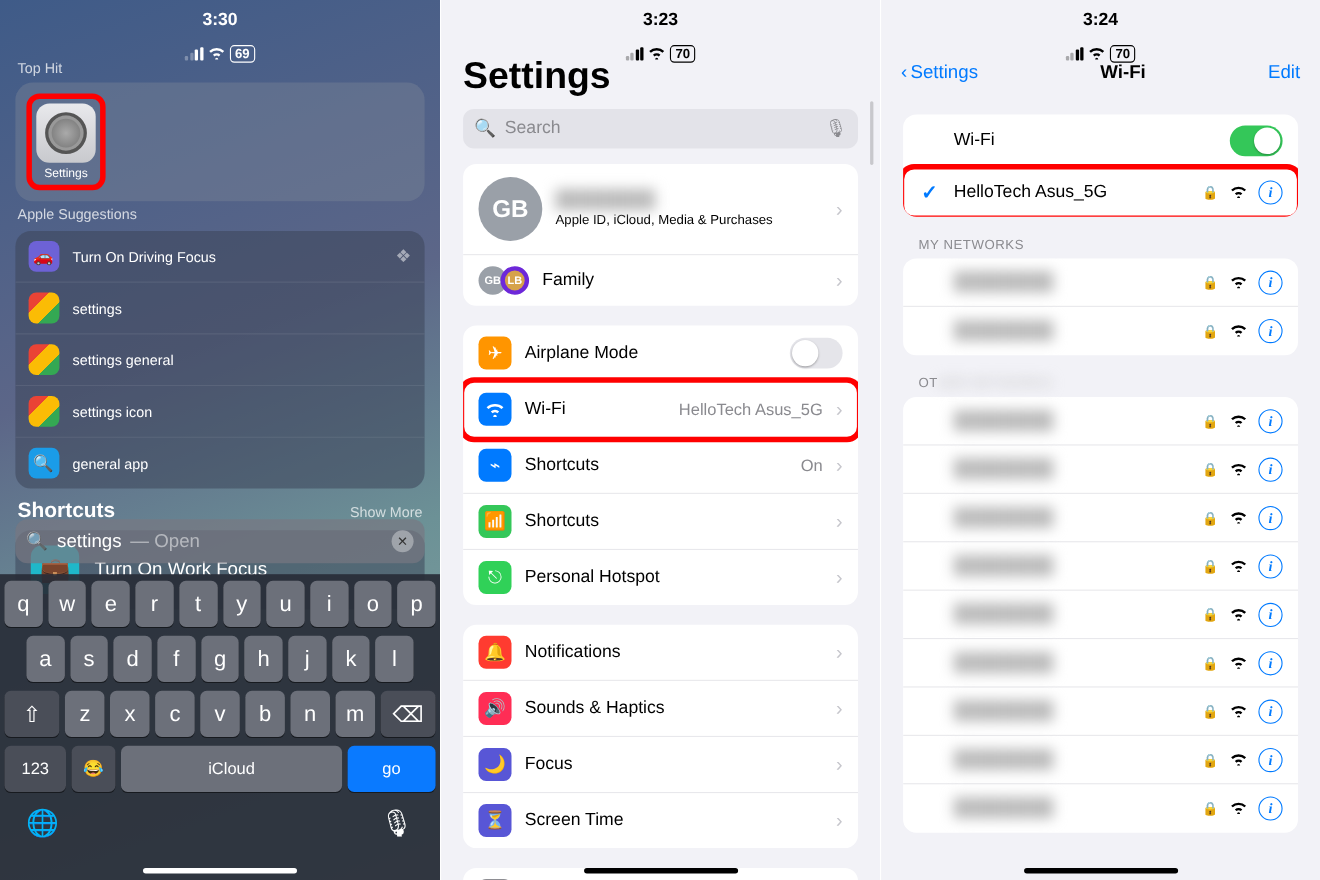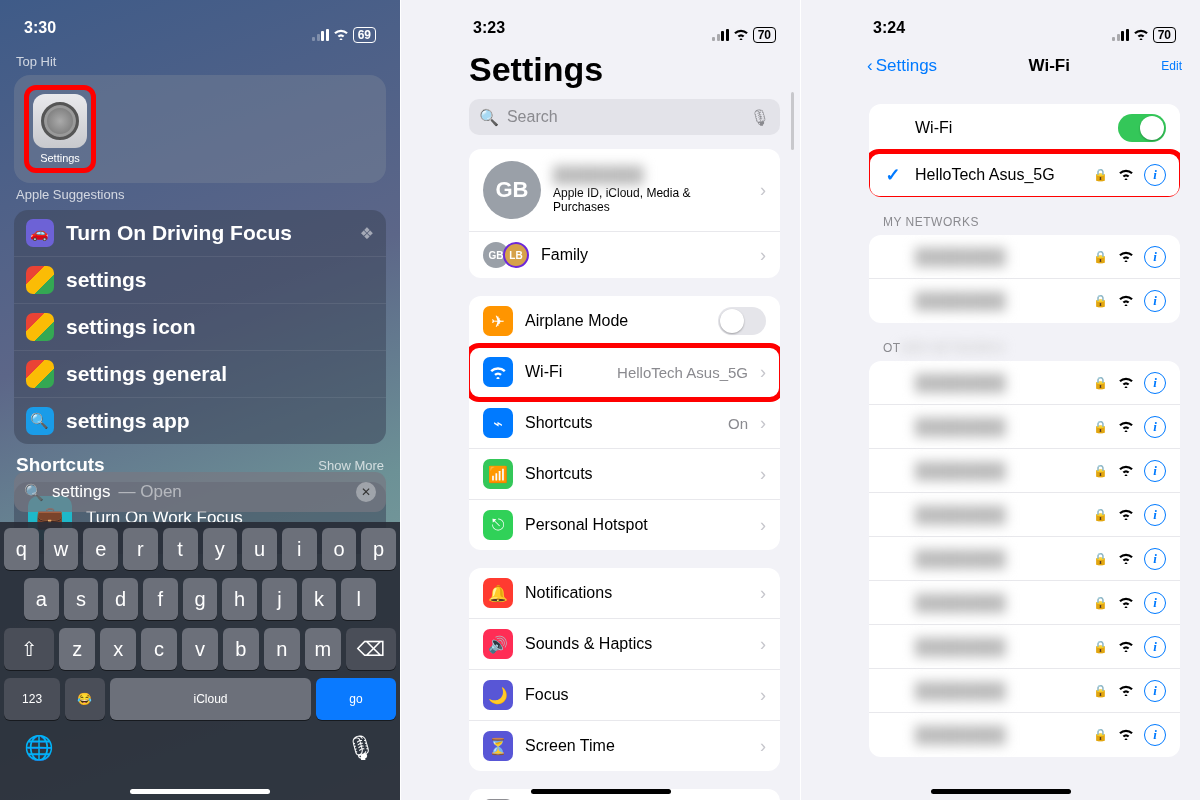--- a/index.html
+++ b/index.html
@@ -1,21 +1,21 @@
 <!DOCTYPE html>
 <html><head>
 <meta charset="utf-8">
 <style>
   * { box-sizing: border-box; margin: 0; padding: 0; font-family: -apple-system, "SF Pro Text", "Helvetica Neue", Arial, sans-serif; }
   body { background: #fff; width: 1200px; height: 800px; overflow: hidden; display: flex; }
   .phone { width: 400px; height: 800px; position: relative; overflow: hidden; }
-  .phone + .phone { border-left: 1px solid #fff; padding-left: 48px; }
+  .phone + .phone { border-left: 1px solid #fff; }
 
   
-  .statusbar { height: 46px; display: flex; justify-content: space-between; align-items: center; padding: 10px 24px 0 24px; font-weight: 600; font-size: 16px; }
+  .statusbar { height: 46px; display: flex; justify-content: space-between; align-items: center; padding: 10px 24px 0 24px; font-weight: 600; font-size: 16px; flex-direction: column; }
   .statusbar .right { display: flex; align-items: center; gap: 4px; margin-top: 13px; }
   .battery-box { border: 1.3px solid currentColor; border-radius: 4px; padding: 0 4px; font-size: 12px; font-weight: 700; display: inline-flex; align-items: center; height: 16px; line-height: 1; }
   .sigbars { display: inline-flex; align-items: flex-end; gap: 1.5px; height: 12px; }
   .sigbars span { width: 3px; background: currentColor; border-radius: 1px; opacity: .3; }
   .sigbars span.on { opacity: 1; }
   .sigbars span:nth-child(1){height:4px}.sigbars span:nth-child(2){height:7px}.sigbars span:nth-child(3){height:10px}.sigbars span:nth-child(4){height:12px}
   .wifi-glyph { font-size: 14px; }
 
   
   .p1 { background: linear-gradient(160deg,#3f5b88 0%,#5c6688 40%,#6c9196 65%,#8aa8a5 100%); color: #fff; }
@@ -24,21 +24,21 @@
   .sec-label { font-size: 13px; color: rgba(255,255,255,0.75); margin: 4px 0 6px 2px; }
   .tophit-card { background: rgba(120,130,150,0.45); border-radius: 16px; padding: 10px; display:flex; gap:12px; }
   .app-tile { border: 5px solid #ff0000; border-radius: 12px; padding: 4px; display:flex; flex-direction:column; align-items:center; gap:4px; }
   .settings-icon { width: 54px; height: 54px; border-radius: 12px; background: linear-gradient(#e9e9ec,#c8c9cd); display:flex; align-items:center; justify-content:center; }
   .gear { width: 38px; height: 38px; border-radius: 50%; border: 3px solid #555; background: radial-gradient(#aaa,#666); box-shadow: inset 0 0 0 3px #999; }
   .app-label { font-size: 11px; color:#fff; }
   .suggestions { margin-top: 8px; background: rgba(60,70,90,0.55); border-radius: 14px; overflow:hidden; }
   .srow { display:flex; align-items:center; gap:12px; padding:9px 12px; border-bottom:1px solid rgba(255,255,255,0.08); }
   .srow:last-child{border-bottom:none;}
   .srow .icon { width:28px; height:28px; border-radius:7px; display:flex; align-items:center; justify-content:center; font-size:15px; color:#fff; }
-  .srow .txt { font-size:21px; color:#fff;font-weight:bold; }
+  .srow .txt { font-size:13px; color:#fff; }
   .srow .trail { margin-left:auto; color:rgba(255,255,255,0.5); }
   .ic-purple{background:#6d62d6}.ic-chrome{background:linear-gradient(135deg,#ea4335 0 33%,#fbbc05 33% 66%,#34a853 66%);}
   .ic-blue{background:#1a9ce8}
   .section-head { display:flex; justify-content:space-between; align-items:center; margin:10px 2px 6px 2px; }
   .section-head .title { font-size:19px; font-weight:600; color:#fff; }
   .section-head .more { font-size:13px; color:rgba(255,255,255,0.7); }
   .shortcut-card{ background:rgba(60,70,90,0.55); border-radius:14px; padding:14px; display:flex; align-items:center; gap:14px;}
   .sc-icon{width:44px;height:44px;border-radius:10px;background:#1fb8c9;display:flex;align-items:center;justify-content:center;color:#fff;font-size:22px;}
   .sc-label{font-size:17px;color:#fff;}
 
@@ -50,21 +50,21 @@
 
   .keyboard { position:absolute; bottom:0; left:0; right:0; height:278px; background: rgba(40,45,55,0.92); padding:6px 4px 8px 4px; display:flex; flex-direction:column; gap:8px; }
   .krow{display:flex;gap:5px;justify-content:center;}
   .key{flex:1;height:42px;background:#6c707a;border-radius:6px;display:flex;align-items:center;justify-content:center;color:#fff;font-size:20px;box-shadow:0 1px 0 rgba(0,0,0,0.5);}
   .key.dark{background:#4a4e58;}
   .key.wide{flex:1.4}
   .key.space{flex:5}
   .key.go{background:#0a7aff;flex:2}
   .key.num{flex:1.4}
   .krow.mid{padding:0 20px}
-  .krow.bottom .key{font-size:12px}
+  .krow.bottom .key{font-size:15px}
   .krow.fnrow{gap:24px;padding:6px 20px 2px 20px}
   .fn{color:#fff;font-size:24px}
   .homebar{position:absolute;bottom:6px;left:50%;transform:translateX(-50%);width:140px;height:5px;border-radius:3px;background:#fff;}
 
   
   .light { background:#f2f2f7; color:#000; }
   .light .statusbar{color:#000}
   .h1{font-size:34px;font-weight:700;padding:4px 20px 10px 20px;}
   .searchfield{margin:0 20px 14px 20px;height:36px;background:#e3e3e9;border-radius:10px;display:flex;align-items:center;padding:0 10px;gap:8px;color:#8a8a8f;font-size:16px;}
   .searchfield .mic{margin-left:auto}
@@ -80,31 +80,31 @@
   .cell .toggle.on{background:#34c759}
   .cell .toggle.on .knob{left:auto;right:2px}
   .cell .appicon{width:30px;height:30px;border-radius:7px;display:flex;align-items:center;justify-content:center;color:#fff;font-size:16px;flex-shrink:0;}
   .ai-orange{background:#ff9500}.ai-blue{background:#007aff}.ai-bt{background:#007aff}.ai-green{background:#34c759}.ai-teal{background:#30d158}
   .ai-red{background:#ff3b30}.ai-pink{background:#ff2d55}.ai-indigo{background:#5856d6}
   .ai-gray{background:#8e8e93}
   .avatar{width:58px;height:58px;border-radius:50%;background:#9aa0a8;color:#fff;display:flex;align-items:center;justify-content:center;font-size:22px;font-weight:600;flex-shrink:0;}
   .mini-av{width:26px;height:26px;border-radius:50%;display:inline-flex;align-items:center;justify-content:center;font-size:10px;color:#fff;font-weight:600;}
   .fam-avs{display:flex;gap:-6px}
   .fam-avs .mini-av:first-child{background:#9aa0a8}
-  .fam-avs .mini-av:last-child{background:#d6a24a;margin-left:-6px;border:2px solid #6d28d9}
+  .fam-avs .mini-av:last-child{background:#d6a24a;margin-left:-6px;border:4px solid #6d28d9}
   .redbox{outline:5px solid #ff0000;outline-offset:-1px;border-radius:10px;z-index:2;}
   .blurred{filter:blur(6px);color:#bbb !important;}
   .scroll-hint{position:absolute;top:92px;right:6px;width:3px;height:58px;background:#c8c8cc;border-radius:2px;}
   .light .homebar{background:#000}
 
   
   .navbar{display:flex;align-items:center;justify-content:space-between;padding:10px 18px;}
   .navbar .back{color:#007aff;font-size:17px;display:flex;align-items:center;gap:3px;}
   .navbar .title{font-size:17px;font-weight:600;}
-  .navbar .edit{color:#007aff;font-size:12px;}
+  .navbar .edit{color:#007aff;font-size:17px;}
   .grp-header{font-size:12px;color:#8a8a8f;letter-spacing:0.5px;margin:6px 34px 6px 34px;text-transform:uppercase;}
   .check{color:#007aff;font-size:18px;font-weight:700;width:20px;text-align:center;}
   .net-trail{margin-left:auto;display:flex;align-items:center;gap:10px;}
   .lock{font-size:12px;color:#000}
   .wifi-s{font-size:14px;color:#000}
   .info{width:22px;height:22px;border:1.6px solid #007aff;border-radius:50%;color:#007aff;display:flex;align-items:center;justify-content:center;font-family:Georgia,serif;font-style:italic;font-size:13px;font-weight:700;}
   .spacer-left{width:20px;flex-shrink:0;}
 </style>
 </head>
 <body>
@@ -145,29 +145,29 @@
           <span class="icon ic-purple">🚗</span>
           <span class="txt">Turn On Driving Focus</span>
           <span class="trail">❖</span>
         </div>
       <div class="srow">
           <span class="icon ic-chrome"></span>
           <span class="txt">settings</span>
         </div>
       <div class="srow">
           <span class="icon ic-chrome"></span>
+          <span class="txt">settings general</span>
+        </div>
+      <div class="srow">
+          <span class="icon ic-chrome"></span>
           <span class="txt">settings icon</span>
         </div>
       <div class="srow">
-          <span class="icon ic-chrome"></span>
-          <span class="txt">settings general</span>
-        </div>
-      <div class="srow">
           <span class="icon ic-blue">🔍</span>
-          <span class="txt">settings app</span>
+          <span class="txt">general app</span>
         </div>
     </div>
     <div class="section-head">
       <span class="title">Shortcuts</span>
       <span class="more">Show More</span>
     </div>
     <div class="shortcut-card">
       <div class="sc-icon">💼</div>
       <div class="sc-label">Turn On Work Focus</div>
     </div>

